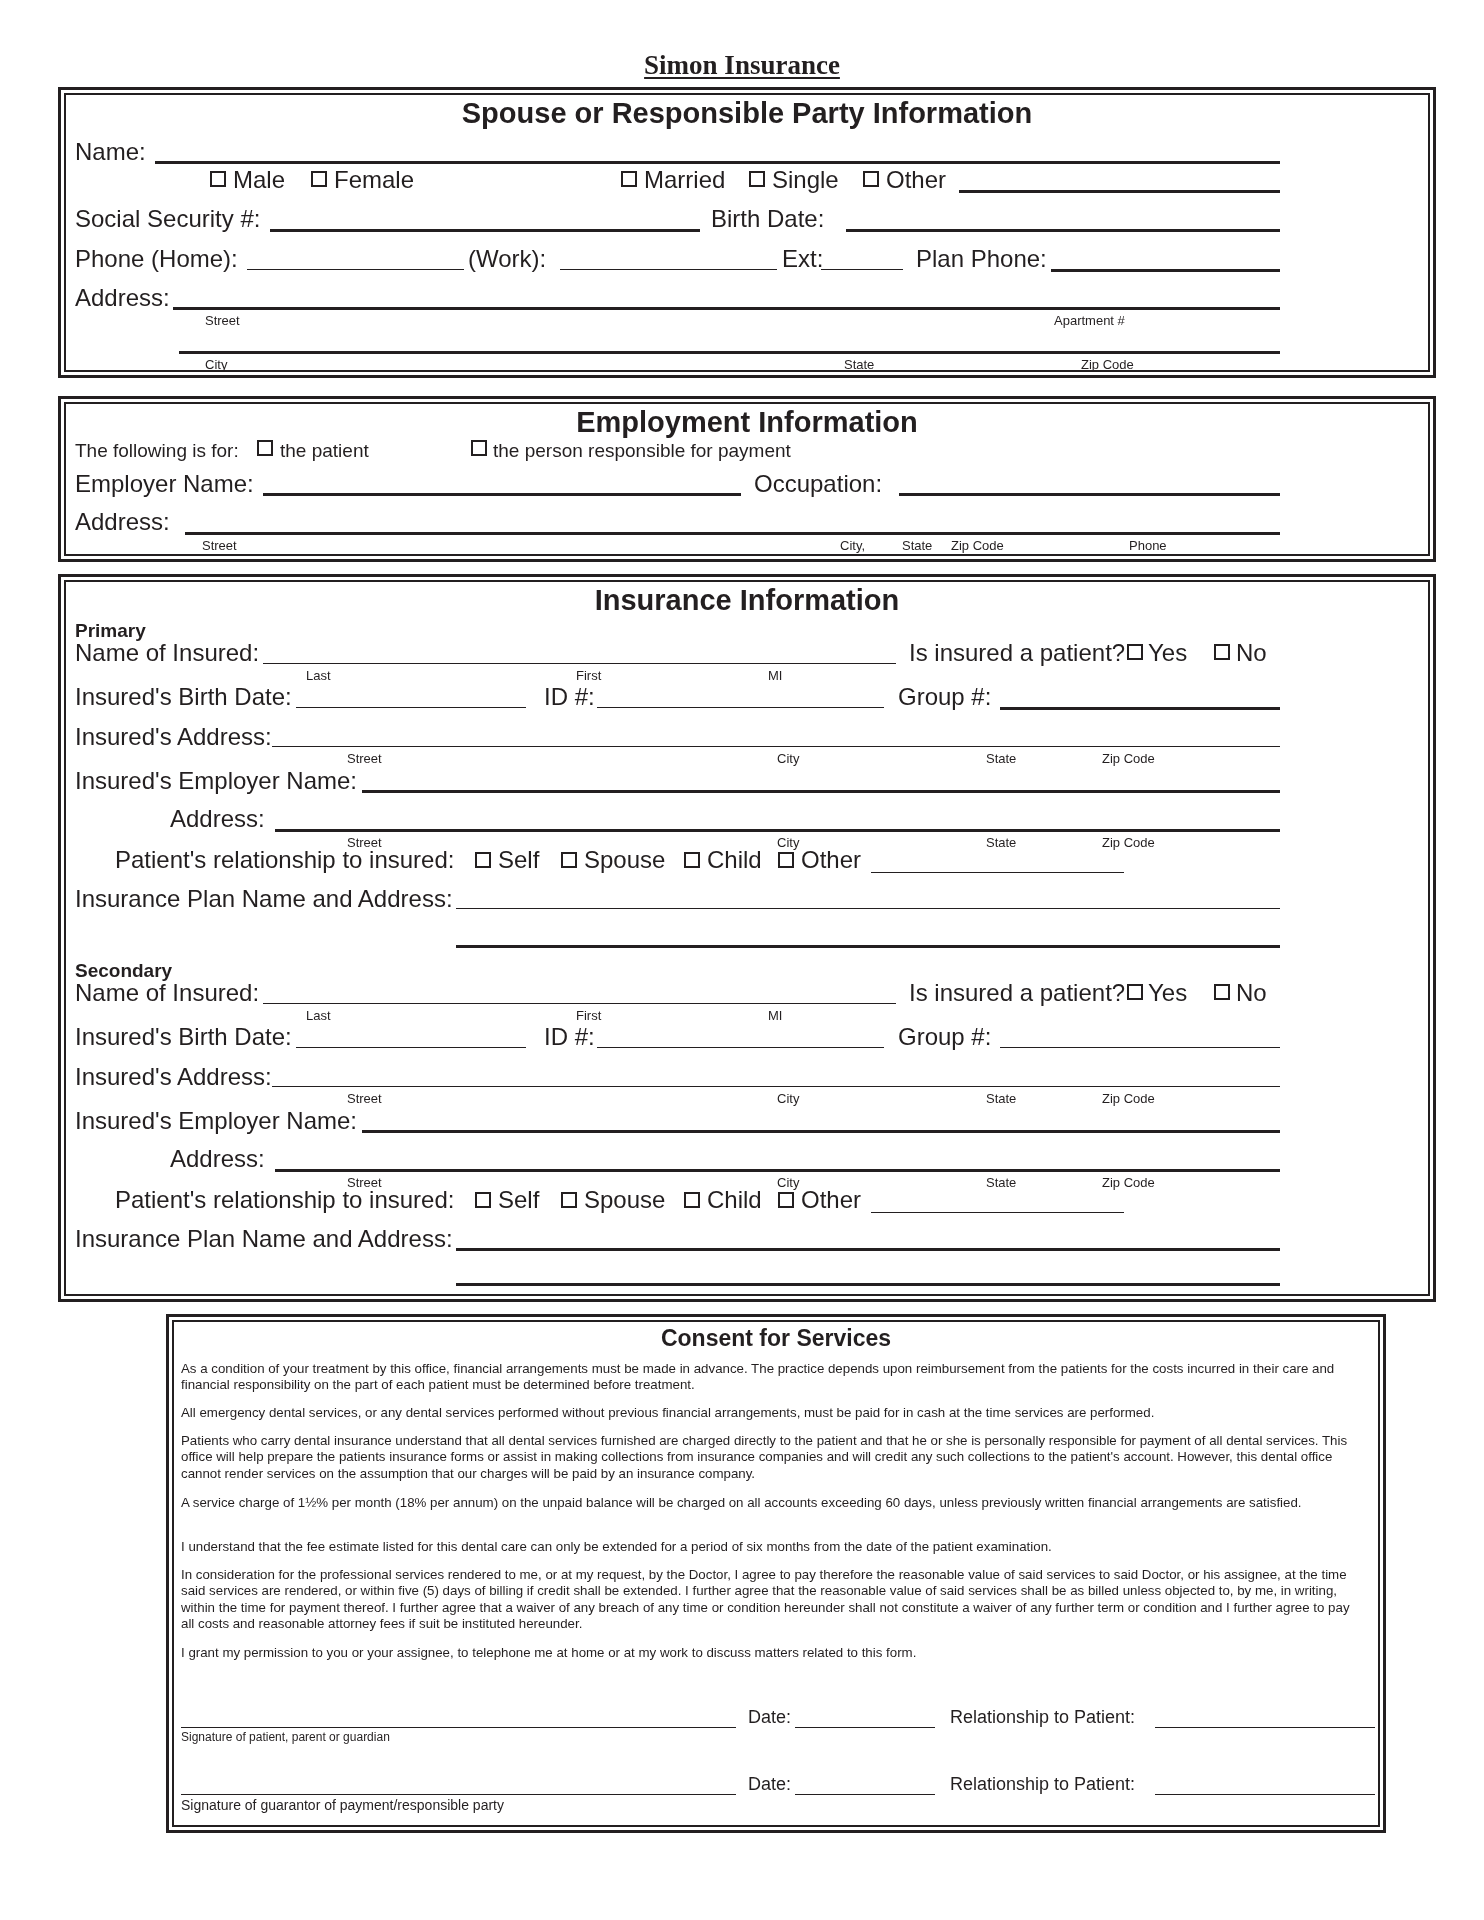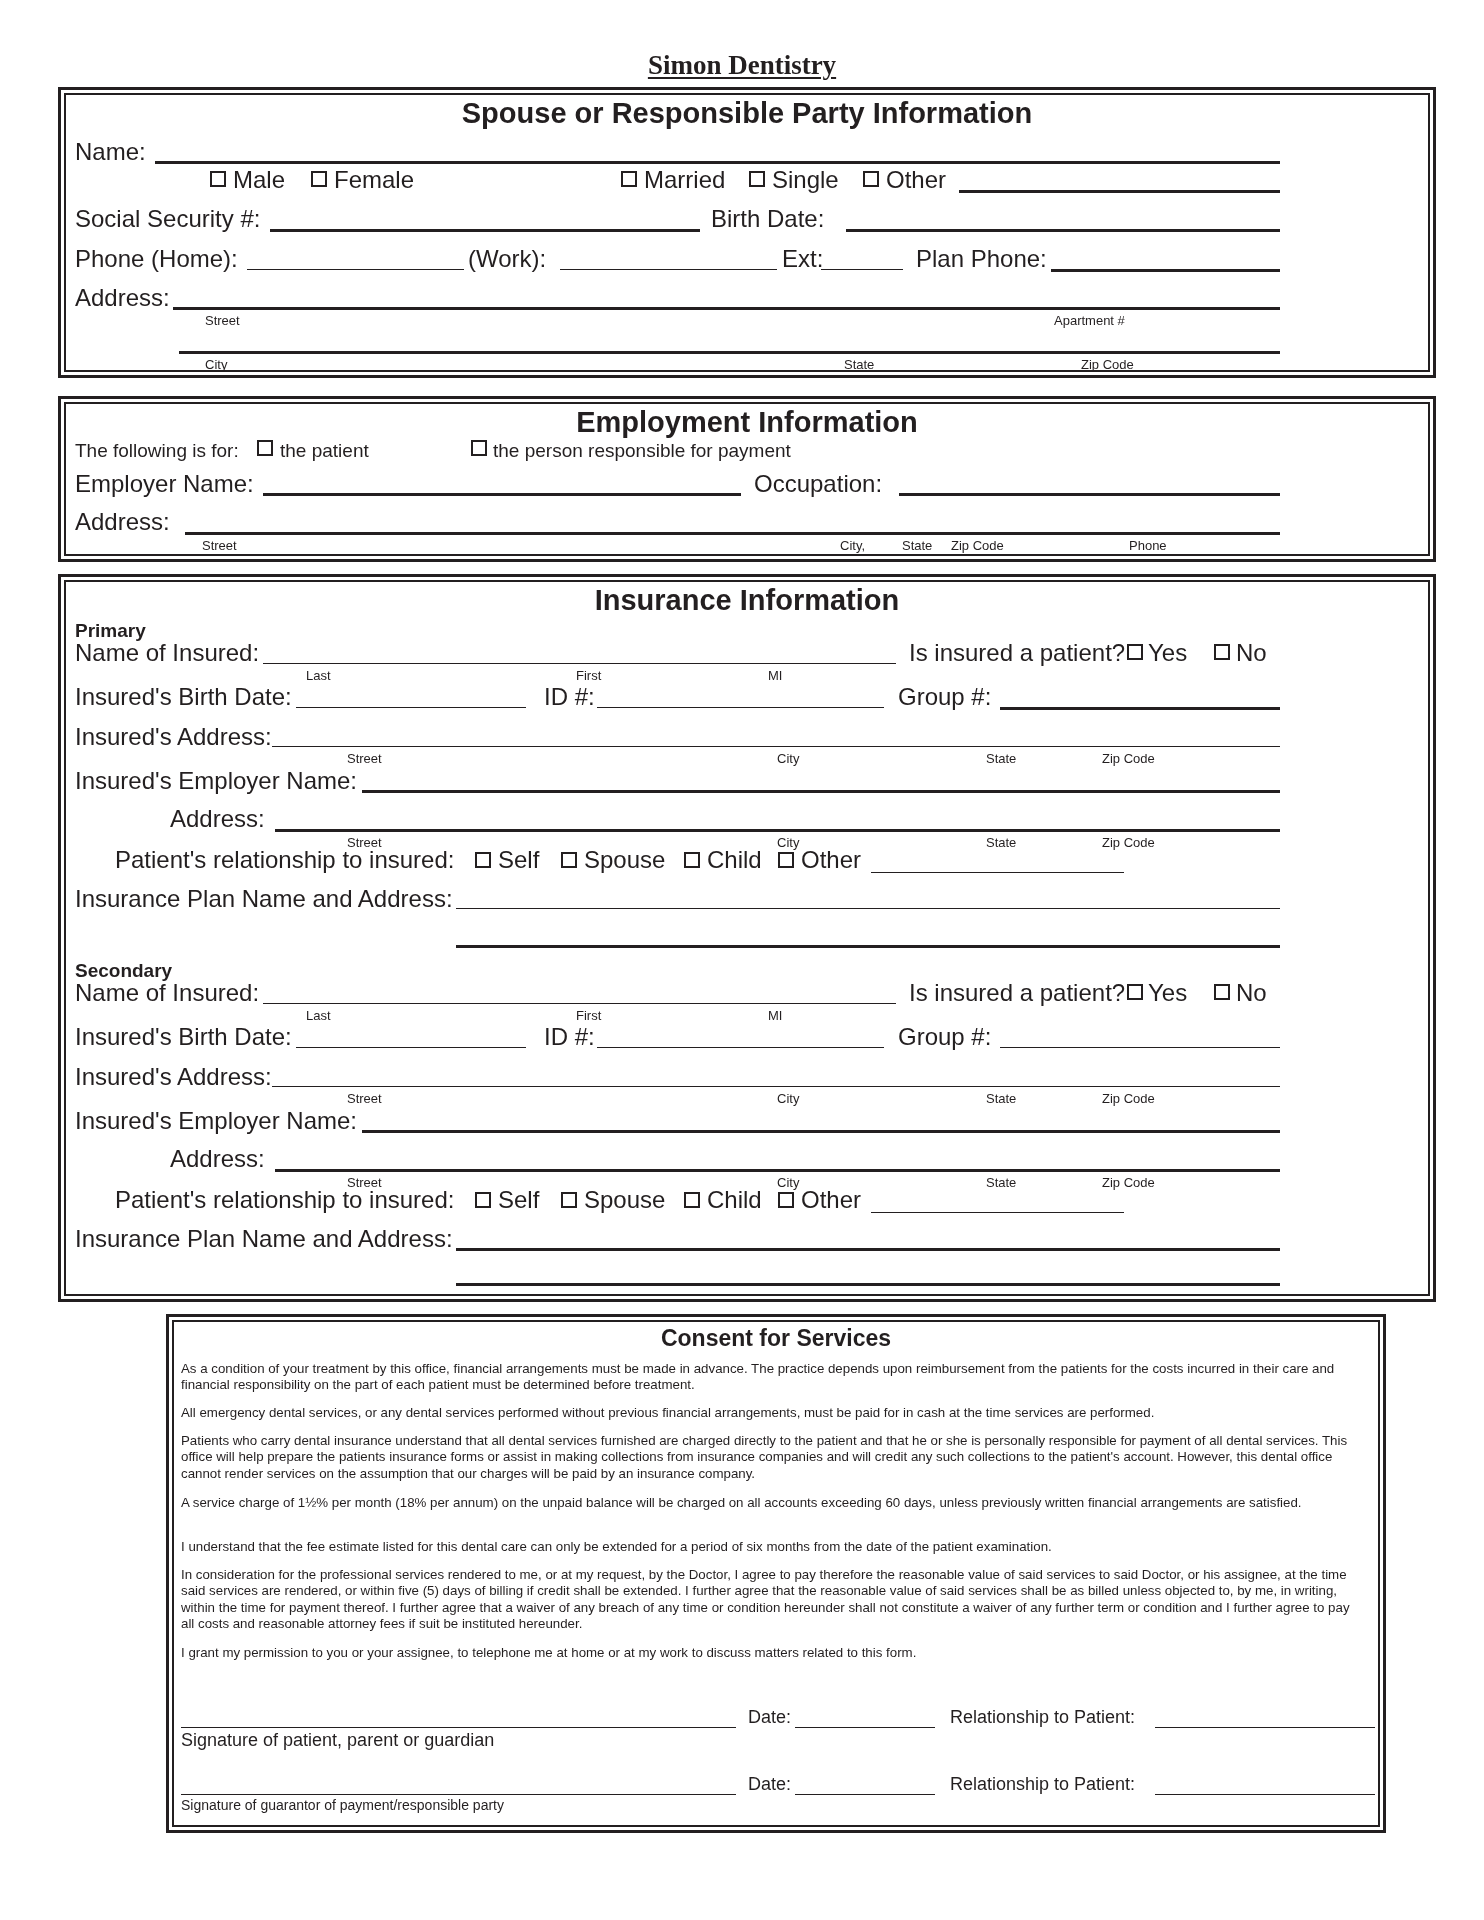--- a/index.html
+++ b/index.html
@@ -37,21 +37,21 @@
 
   .cb {
     position: absolute; width: 16px; height: 16px; border: 2px solid #231f20; background: #fff; cursor: pointer;
   }
 
   .consent-p { position: absolute; left: 7px; width: 1170px; font-size: 13.3px; line-height: 16.3px; white-space: normal; }
 </style>
 </head>
 <body>
 
-<div class="page-title"><span>Simon Dentistry</span></div>
+<div class="page-title"><span>Simon Insurance</span></div>
 
 <div class="box" style="left:58px; top:87px; width:1378px; height:291px;">
  <div class="box-inner">
   <div class="sec-title" style="top:2px;">Spouse or Responsible Party Information</div>
 
   <div class="lbl" style="left:9px; top:43px;">Name:</div>
   <div class="line field" style="left:89px; top:66px; width:1125px;"></div>
 
   <div class="cb" style="left:144px; top:76px;"></div>
   <div class="lbl" style="left:167px; top:71px;">Male</div>
@@ -241,21 +241,21 @@
   <div class="consent-p" style="top:217px;">I understand that the fee estimate listed for this dental care can only be extended for a period of six months from the date of the patient examination.</div>
   <div class="consent-p" style="top:245px;">In consideration for the professional services rendered to me, or at my request, by the Doctor, I agree to pay therefore the reasonable value of said services to said Doctor, or his assignee, at the time said services are rendered, or within five (5) days of billing if credit shall be extended.  I further agree that the reasonable value of said services shall be as billed unless objected to, by me, in writing, within the time for payment thereof.  I further agree that a waiver of any breach of any time or condition hereunder shall not constitute a waiver of any further term or condition and I further agree to pay all costs and reasonable attorney fees if suit be instituted hereunder.</div>
   <div class="consent-p" style="top:323px;">I grant my permission to you or your assignee, to telephone me at home or at my work to discuss matters related to this form.</div>
 
 
   <div class="line field thin" style="left:7px; top:405px; width:555px;"></div>
   <div class="abs" style="left:574px; top:385px; font-size:18px;">Date:</div>
   <div class="line field thin" style="left:621px; top:405px; width:140px;"></div>
   <div class="abs" style="left:776px; top:385px; font-size:18px;">Relationship to Patient:</div>
   <div class="line field thin" style="left:981px; top:405px; width:220px;"></div>
-  <div class="abs" style="left:7px; top:408px; font-size:18px;">Signature of patient, parent or guardian</div>
+  <div class="abs" style="left:7px; top:408px; font-size:12px;">Signature of patient, parent or guardian</div>
 
   <div class="line field thin" style="left:7px; top:472px; width:555px;"></div>
   <div class="abs" style="left:574px; top:452px; font-size:18px;">Date:</div>
   <div class="line field thin" style="left:621px; top:472px; width:140px;"></div>
   <div class="abs" style="left:776px; top:452px; font-size:18px;">Relationship to Patient:</div>
   <div class="line field thin" style="left:981px; top:472px; width:220px;"></div>
   <div class="abs" style="left:7px; top:475px; font-size:14px;">Signature of guarantor of payment/responsible party</div>
  </div>
 </div>
 

